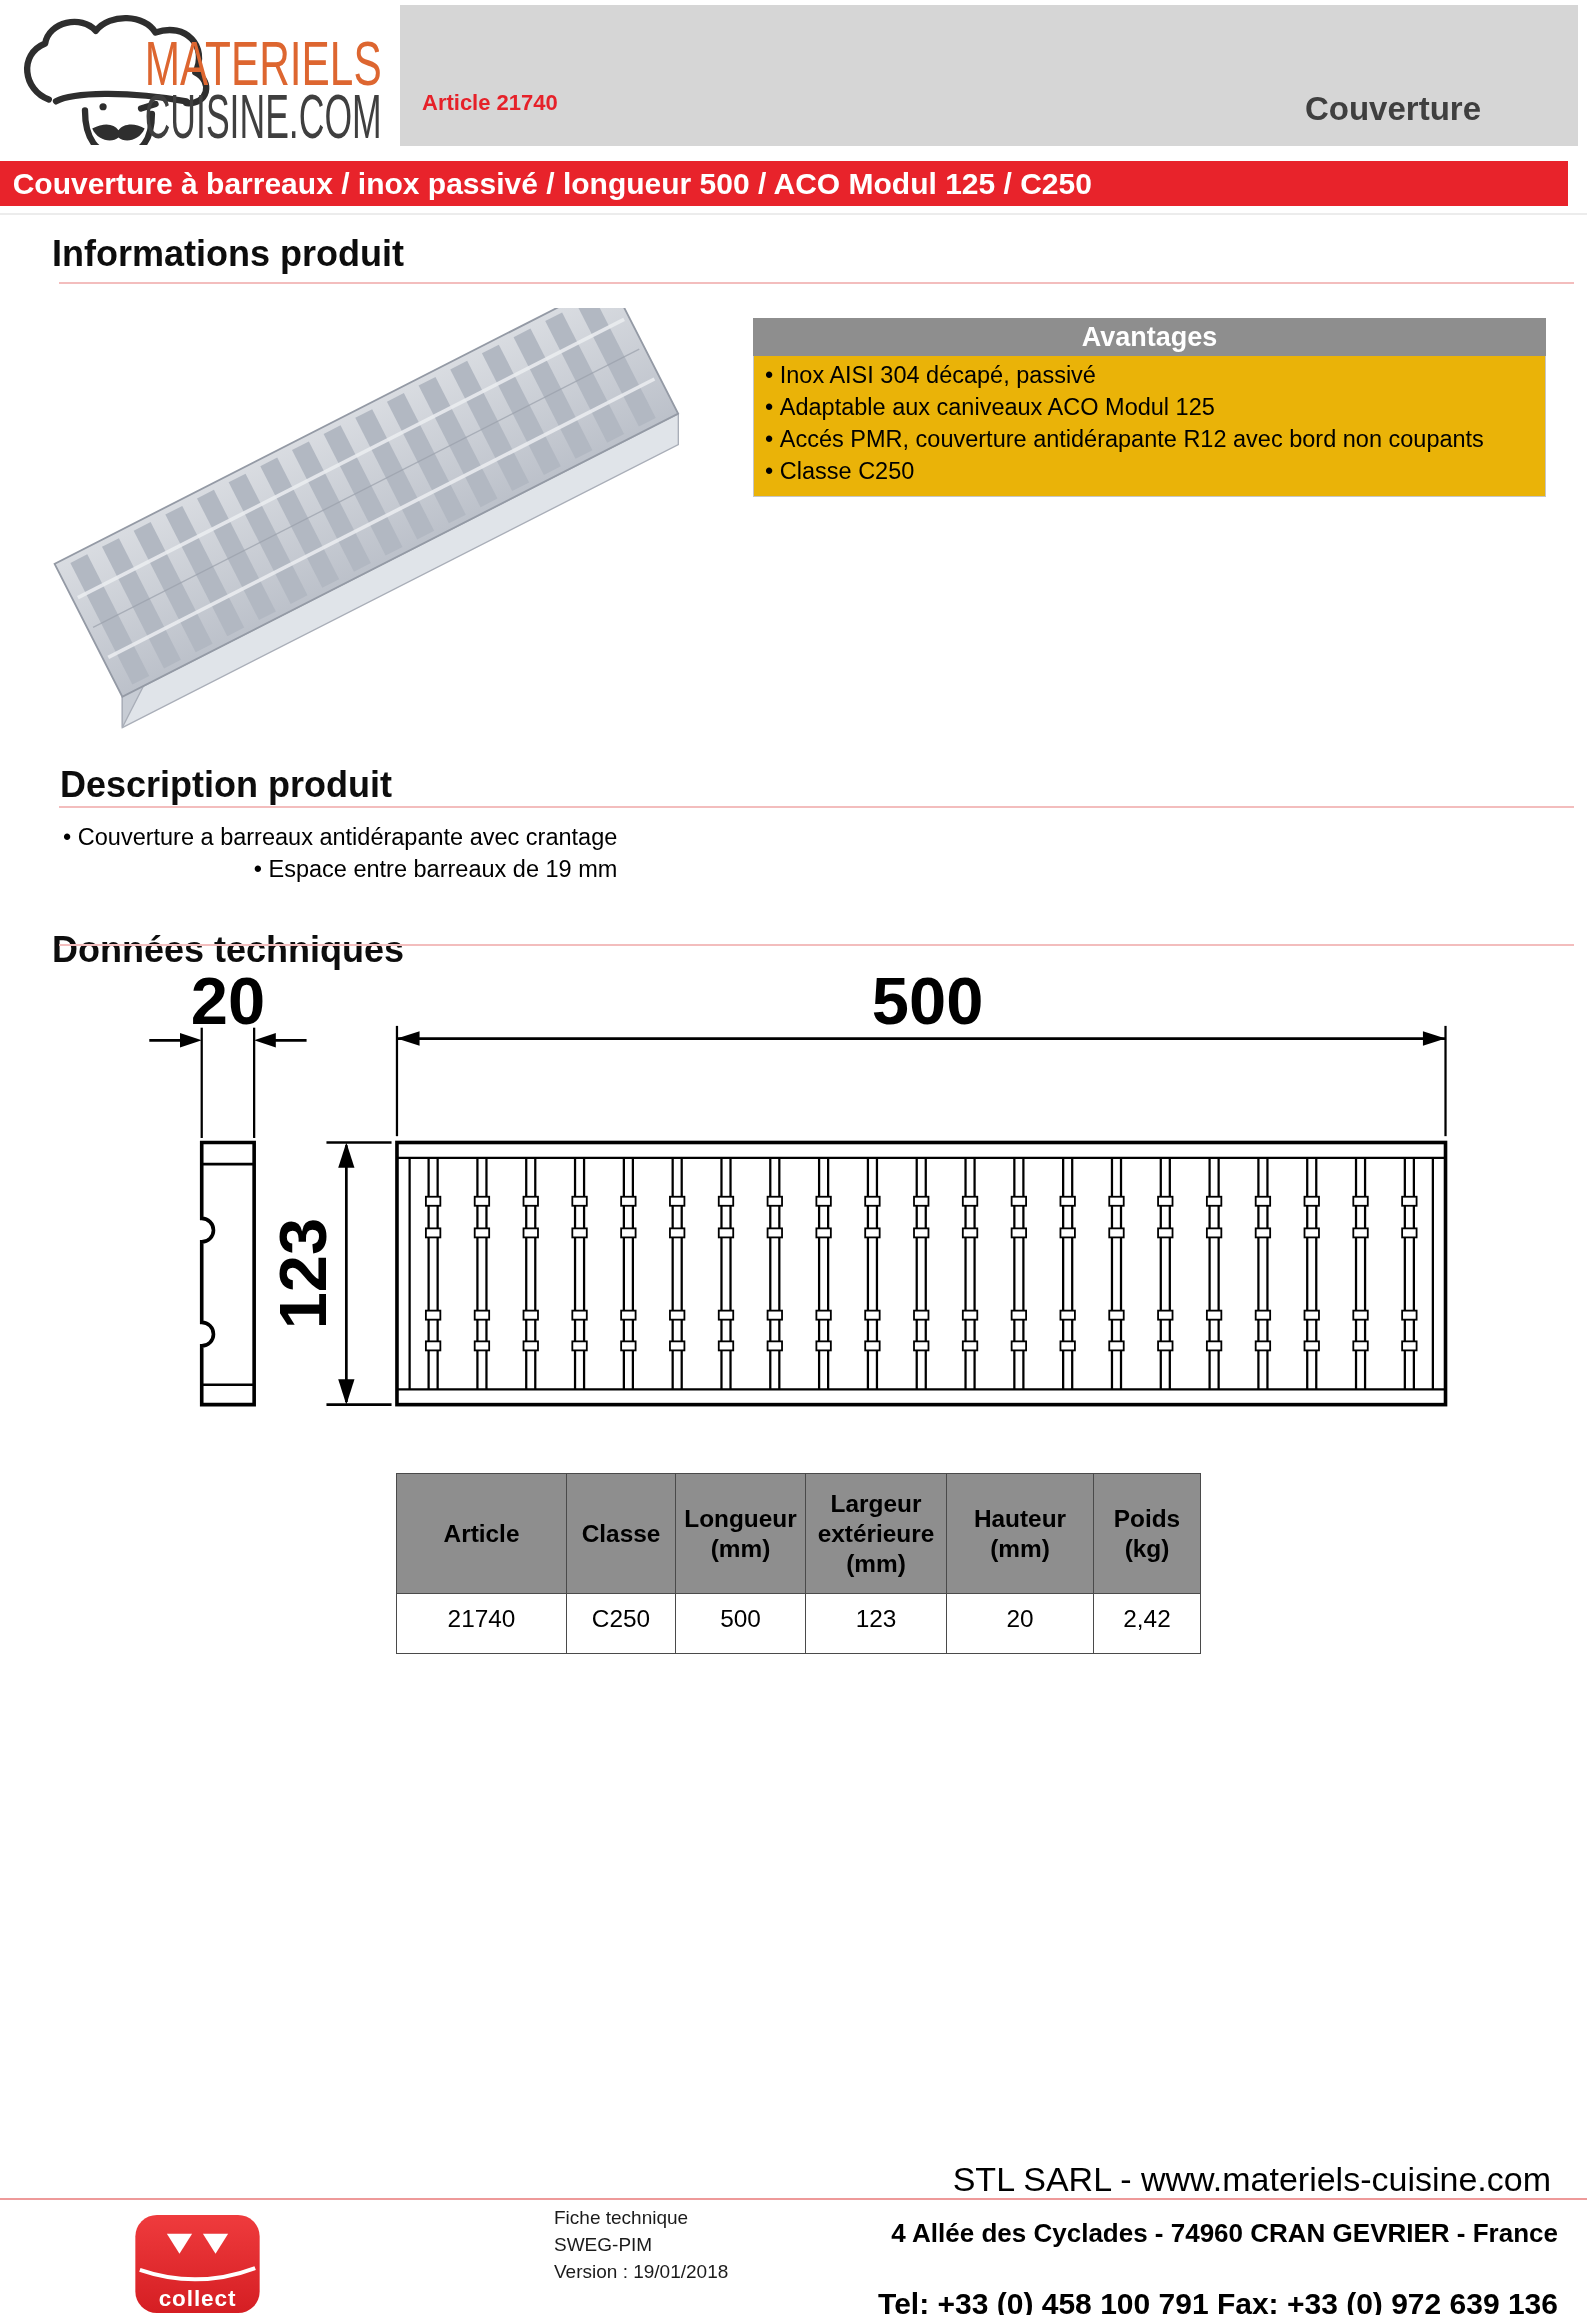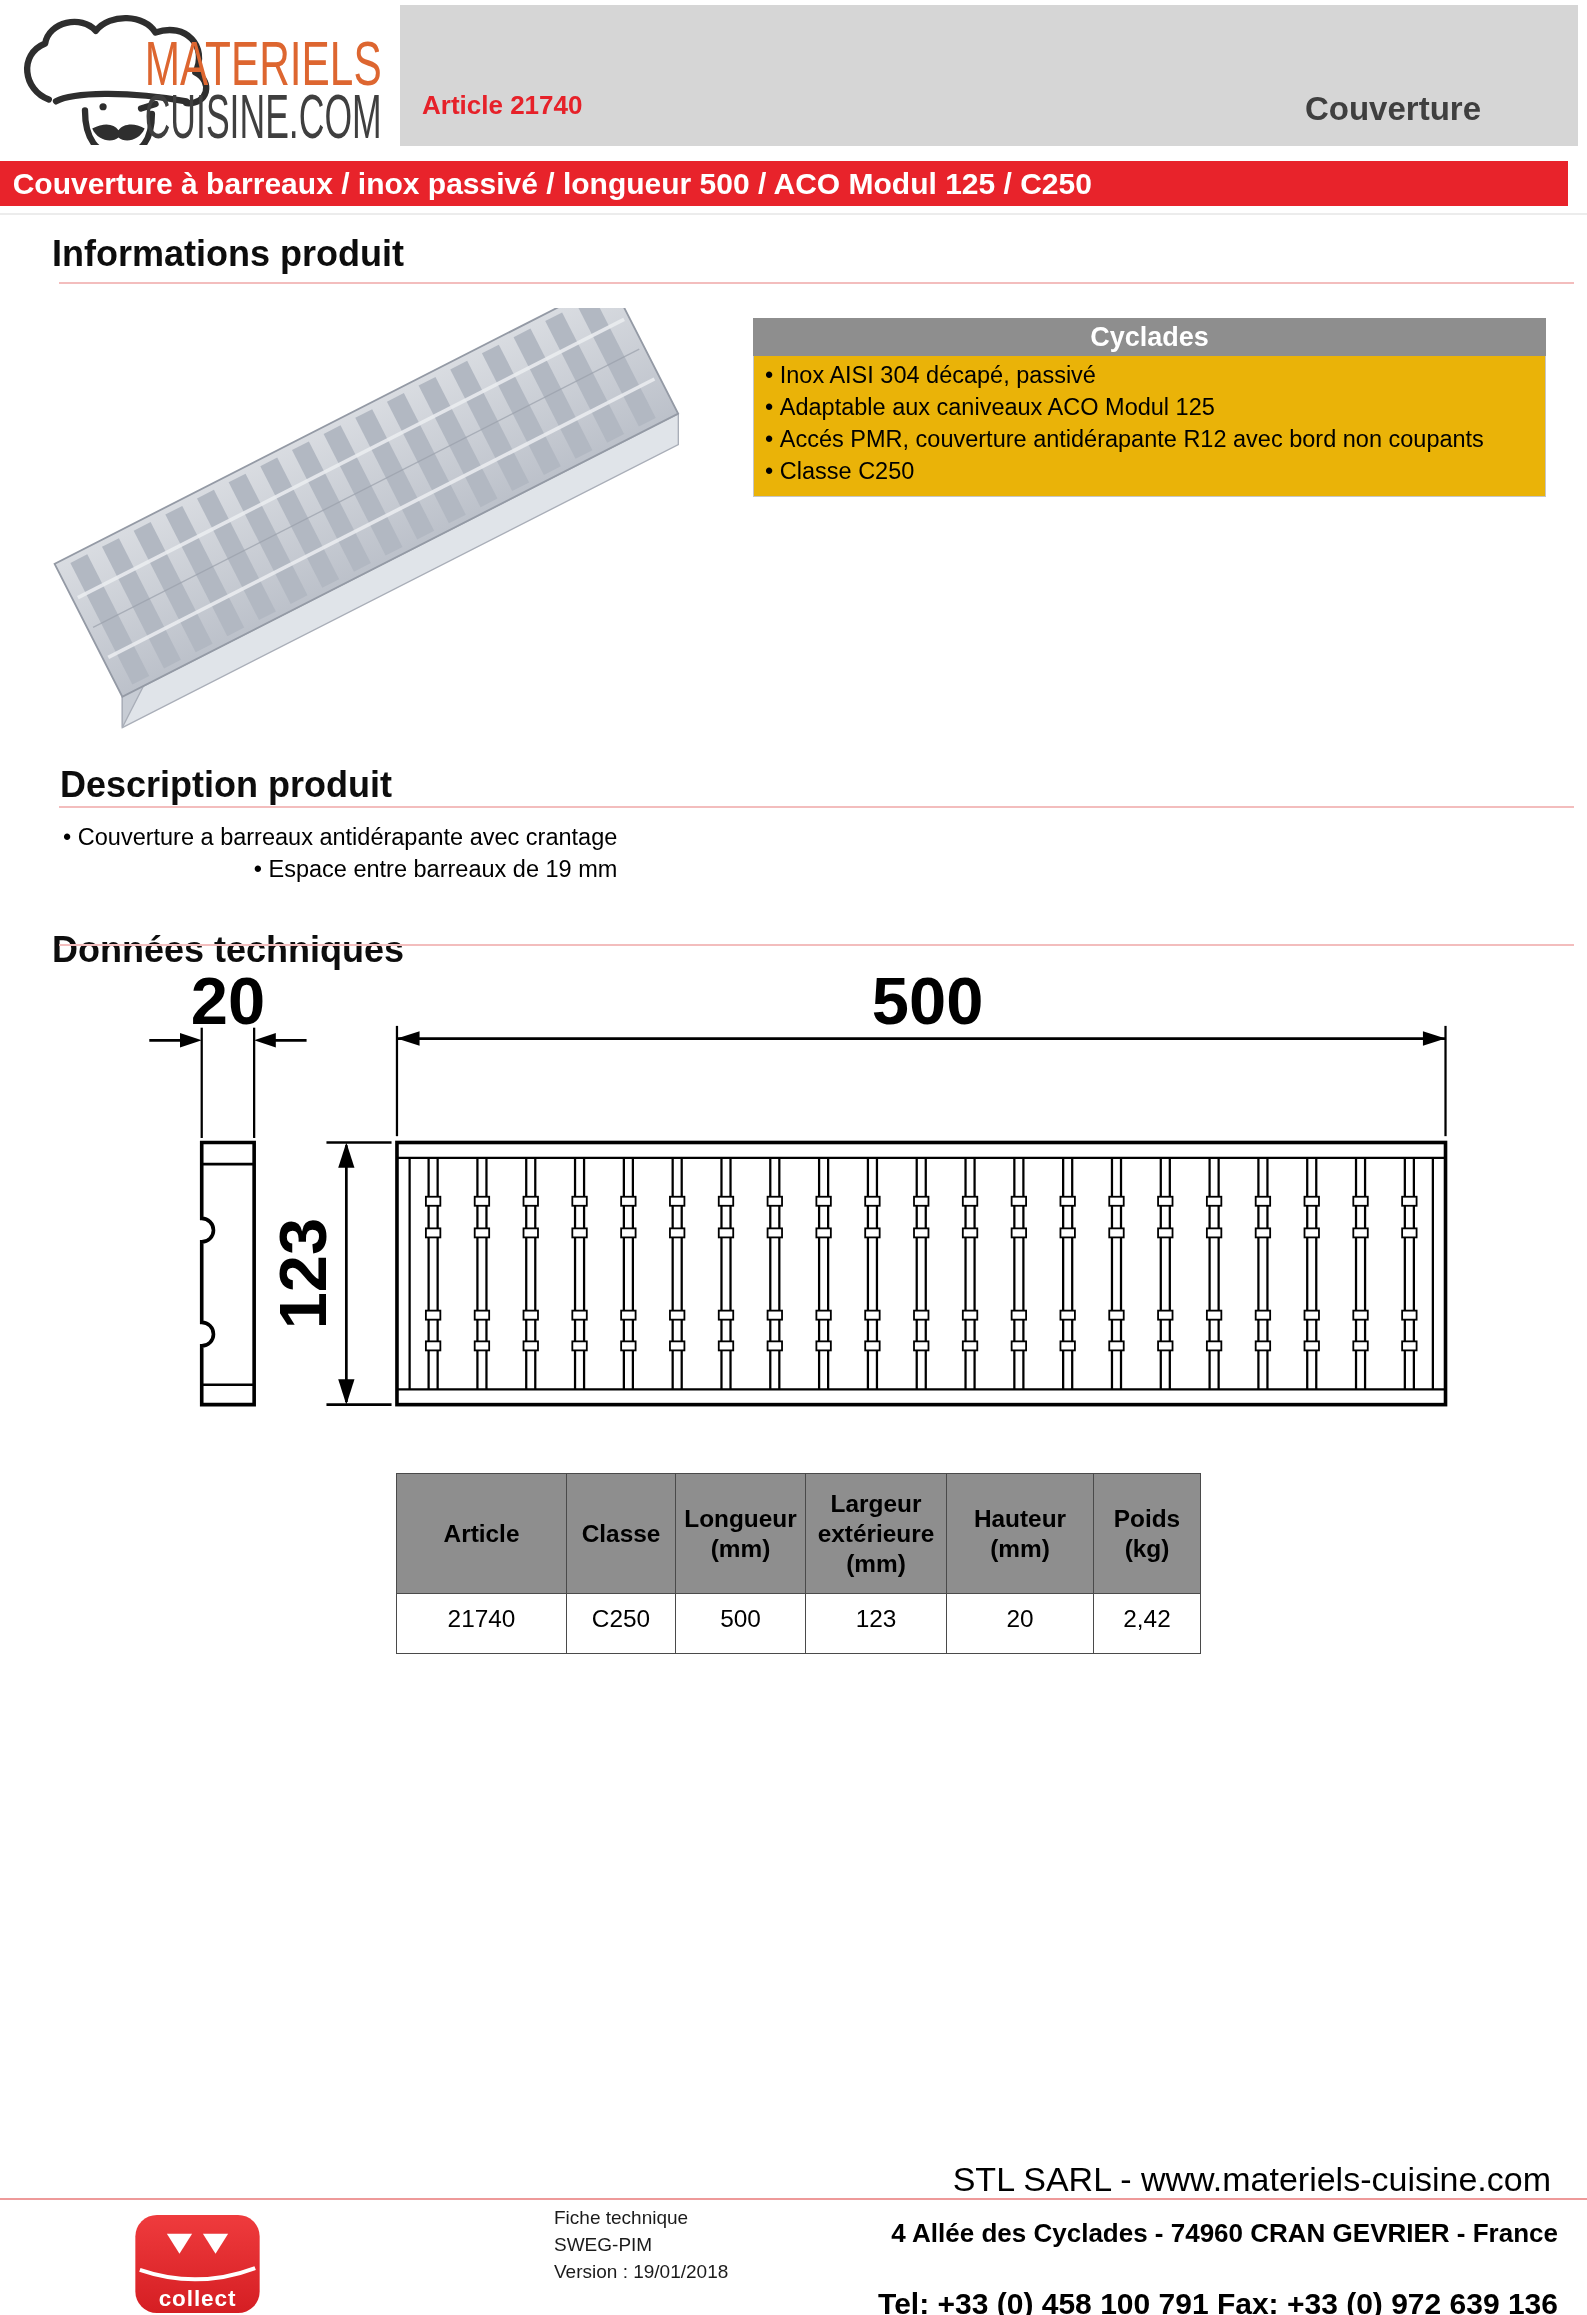--- a/index.html
+++ b/index.html
@@ -3,21 +3,21 @@
 <meta charset="utf-8">
 <style>
   html,body{margin:0;padding:0;}
   body{
     width:1588px;height:2316px;position:relative;background:#ffffff;
     font-family:"Liberation Sans", sans-serif;color:#000;overflow:hidden;
   }
   .abs{position:absolute;}
   
   .gray-block{left:400px;top:4.5px;width:1178px;height:141px;background:#d6d6d6;}
-  .article-no{left:422px;top:90px;font-size:26px;font-weight:bold;color:#e62129;}
+  .article-no{left:422px;top:90px;font-size:22px;font-weight:bold;color:#e62129;}
   .category{top:90px;right:107px;font-size:33px;font-weight:bold;color:#3f3f3f;}
   .banner{left:0;top:161px;width:1568px;height:45px;background:#e8232b;display:flex;align-items:center;}
   .banner span{color:#fff;font-weight:bold;font-size:30px;padding-left:12.7px;white-space:nowrap;}
   .banner-shadow{left:0;top:213px;width:1588px;height:1.8px;background:#ececec;}
   
   .h-sec{font-size:36px;font-weight:bold;color:#0d0d0d;white-space:nowrap;}
   .rule{height:1.8px;background:#f3bdbd;}
   
   .adv-box{left:753px;top:318px;width:793px;}
   .adv-head{height:38px;background:#8e8e8e;display:flex;align-items:center;justify-content:center;}
@@ -100,21 +100,21 @@
         <rect x="644.8" y="-158" width="21" height="151" fill="#b2b8c2"></rect>
       </g>
     <line x1="6" y1="-120" x2="684" y2="-120" stroke="#eceef1" stroke-width="4" opacity="0.85"></line>
     <line x1="6" y1="-46" x2="684" y2="-46" stroke="#eceef1" stroke-width="4" opacity="0.85"></line>
     <line x1="6" y1="-83" x2="684" y2="-83" stroke="#9aa0ab" stroke-width="1.5" opacity="0.7"></line>
   </g>
 </svg>
 
 <div class="abs adv-box">
   <div class="adv-head">
-    <span>Cyclades</span>
+    <span>Avantages</span>
   </div>
   <div class="adv-body">
     <ul class="bullets">
       <li>Inox AISI 304 décapé, passivé</li>
       <li>Adaptable aux caniveaux ACO Modul 125</li>
       <li>Accés PMR, couverture antidérapante R12 avec bord non coupants</li>
       <li>Classe C250</li>
     </ul>
   </div>
 </div>

